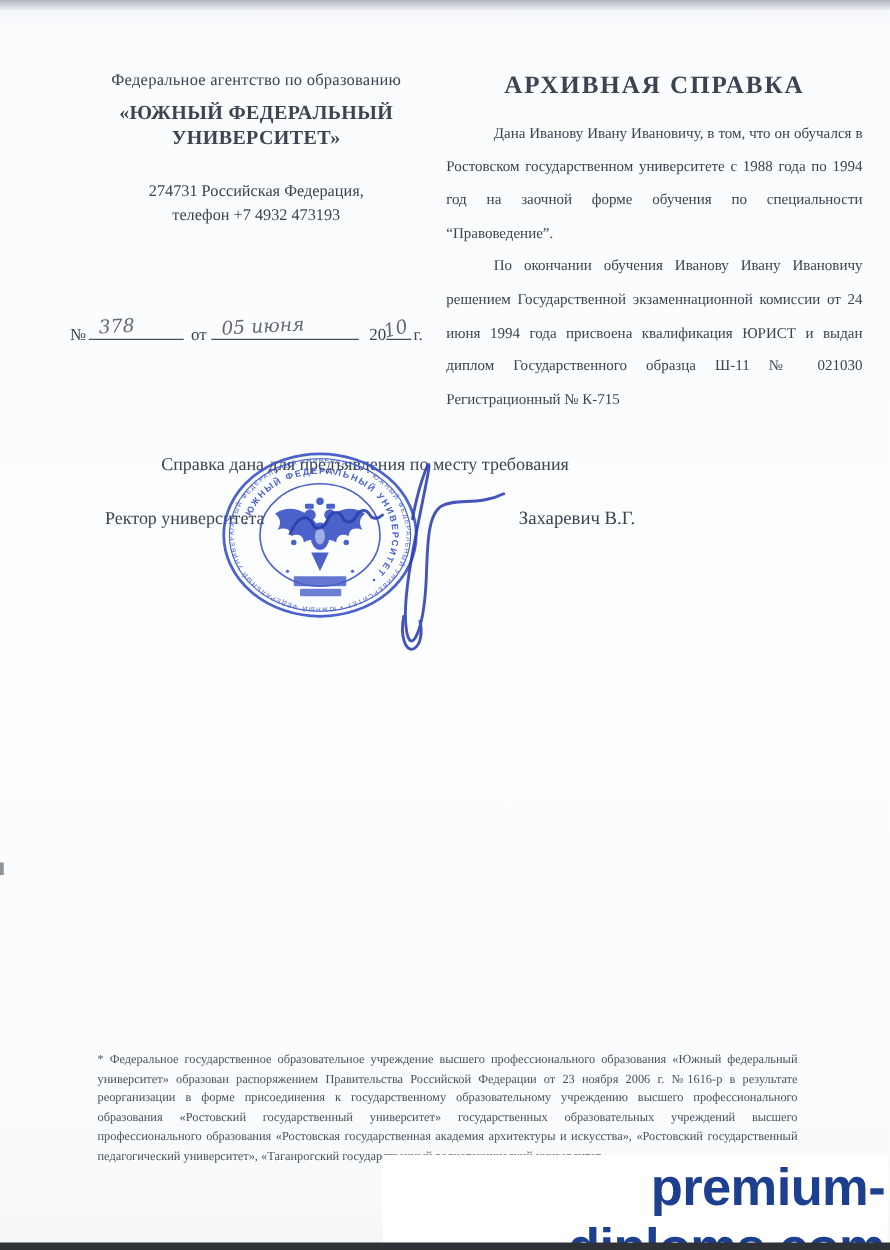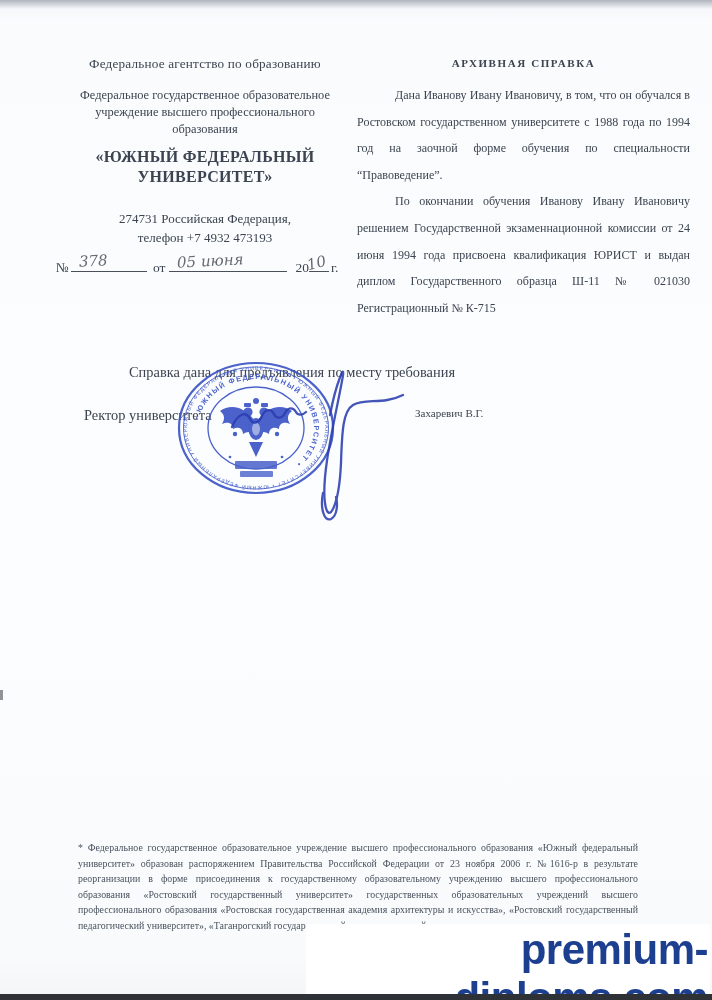--- a/index.html
+++ b/index.html
@@ -27,27 +27,27 @@
   .blank { display:inline-block; border-bottom:1.2px solid #4a505a; position:relative; height:16px; vertical-align:baseline; }
   .b1 { width:76px; margin:0 6px 0 2px; }
   .b2 { width:118px; margin:0 8px 0 4px; }
   .b3 { width:20px; margin:0 2px 0 0; }
   .hand { position:absolute; left:8px; bottom:1px; font-family:"DejaVu Serif",serif;
     font-style:italic; font-size:15px; color:#656a72; white-space:nowrap; transform:rotate(-3deg); }
   .hand-year { left:-2px; bottom:-1px; font-size:15px; transform:rotate(-14deg); }
 
   
   .right-col { position:absolute; left:357px; top:57px; width:333px; }
-  .doc-title { text-align:center; font-size:11px; font-weight:bold; letter-spacing:1.6px; }
+  .doc-title { text-align:center; font-size:20px; font-weight:bold; letter-spacing:1.6px; }
   .body-par { margin-top:13px; font-size:12px; line-height:26.6px; text-align:justify; text-align-last:left; text-indent:38px; }
   .body-par + .body-par { margin-top:0; }
 
   .purpose { position:absolute; left:129px; top:364px; font-size:14.4px; }
   .sig-position { position:absolute; left:84px; top:407px; font-size:14.4px; }
-  .sig-name { position:absolute; left:415px; top:407px; font-size:11px; }
+  .sig-name { position:absolute; left:415px; top:407px; font-size:15px; }
 
   .stamp { position:absolute; left:174px; top:358px; opacity:.92; }
   .signature { position:absolute; left:205px; top:345px; }
 
   .footnote { position:absolute; left:78px; top:840px; width:560px;
     font-size:9.9px; line-height:15.6px; text-align:justify; text-align-last:left; color:#49525f; }
 
   .watermark { position:absolute; right:2px; top:924px; width:404px; text-align:right;
     font-family:"Liberation Sans","DejaVu Sans",sans-serif; font-weight:600;
     font-size:42px; letter-spacing:-.5px; color:#1d3f90; background:#fff;
@@ -55,21 +55,20 @@
 </style>
 </head>
 <body>
 
 <div class="page">
   <div class="scan-top"></div>
   <div class="scan-speck"></div>
 
   <div class="header-left">
     <div class="agency">Федеральное агентство по образованию</div>
-    <div class="institution">Федеральное государственное образовательное учреждение высшего профессионального образования</div>
     <div class="university">«ЮЖНЫЙ ФЕДЕРАЛЬНЫЙ УНИВЕРСИТЕТ»</div>
     <div class="address">
       <div>274731 Российская Федерация,</div>
       <div>телефон +7 4932 473193</div>
     </div>
   </div>
 
   <div class="number-line">
     <span class="nl-label">№</span><span class="blank b1"><span class="hand">378</span></span><span class="nl-label">от</span><span class="blank b2"><span class="hand">05 июня</span></span><span class="nl-label">20</span><span class="blank b3"><span class="hand hand-year">10</span></span><span class="nl-label">г.</span>
   </div>

